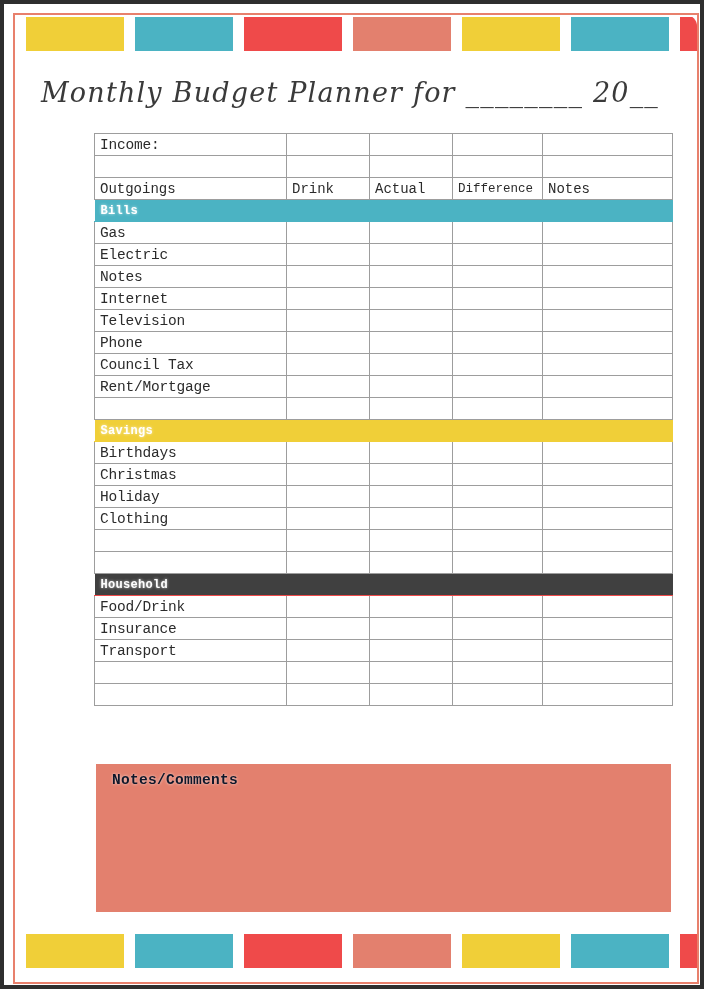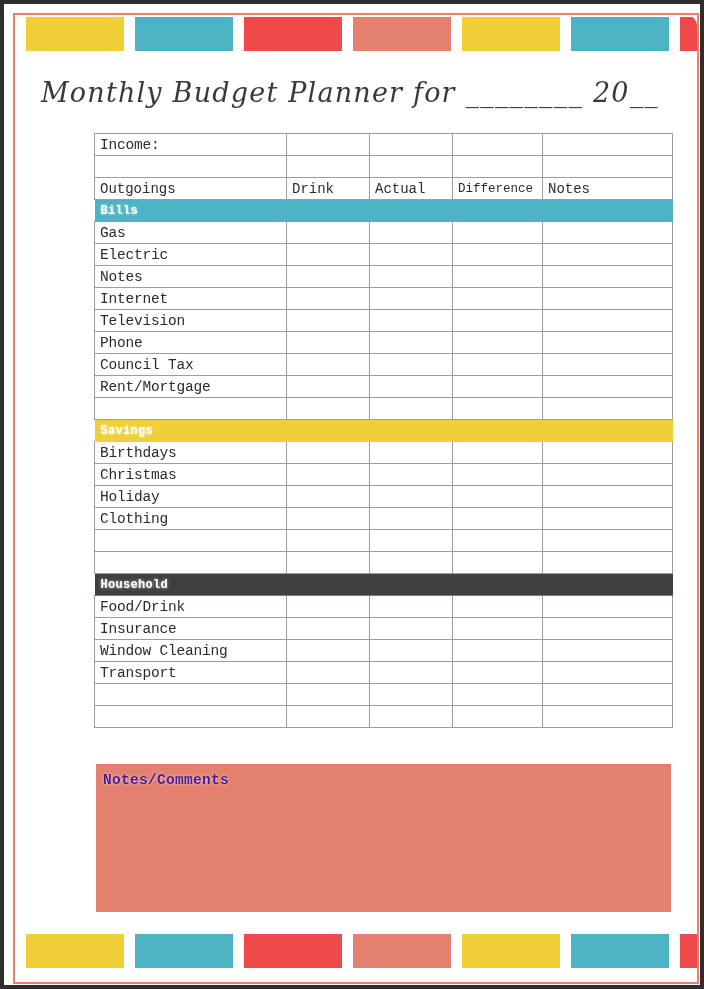--- a/index.html
+++ b/index.html
@@ -132,25 +132,25 @@
     position: absolute;
     left: 81px;
     top: 749px;
     width: 575px;
     height: 148px;
     background: #e3806e;
     box-shadow: 0 0 4px rgba(255,255,255,0.5);
   }
   .notes-label {
     position: absolute;
-    left: 7px;
+    left: 16px;
     top: 8px;
     font-size: 14.5px;
     font-weight: bold;
-    color: #4c1d95;
+    color: #0f172a;
     text-shadow: 0 0 3px rgba(255,255,255,0.7);
     letter-spacing: 0.3px;
   }
 </style>
 </head>
 <body>
 
 <div class="page-outer">
   <div class="page-white-gap"></div>
   <div class="page-inner-rule"></div>
@@ -323,27 +323,20 @@
             <td class="empty-cell"></td>
           </tr>
           <tr>
             <td class="label-cell">Insurance</td>
             <td class="empty-cell"></td>
             <td class="empty-cell"></td>
             <td class="empty-cell"></td>
             <td class="empty-cell"></td>
           </tr>
           <tr>
-            <td class="label-cell">Window Cleaning</td>
-            <td class="empty-cell"></td>
-            <td class="empty-cell"></td>
-            <td class="empty-cell"></td>
-            <td class="empty-cell"></td>
-          </tr>
-          <tr>
             <td class="label-cell">Transport</td>
             <td class="empty-cell"></td>
             <td class="empty-cell"></td>
             <td class="empty-cell"></td>
             <td class="empty-cell"></td>
           </tr>
           <tr>
             <td class="label-cell"></td>
             <td class="empty-cell"></td>
             <td class="empty-cell"></td>

